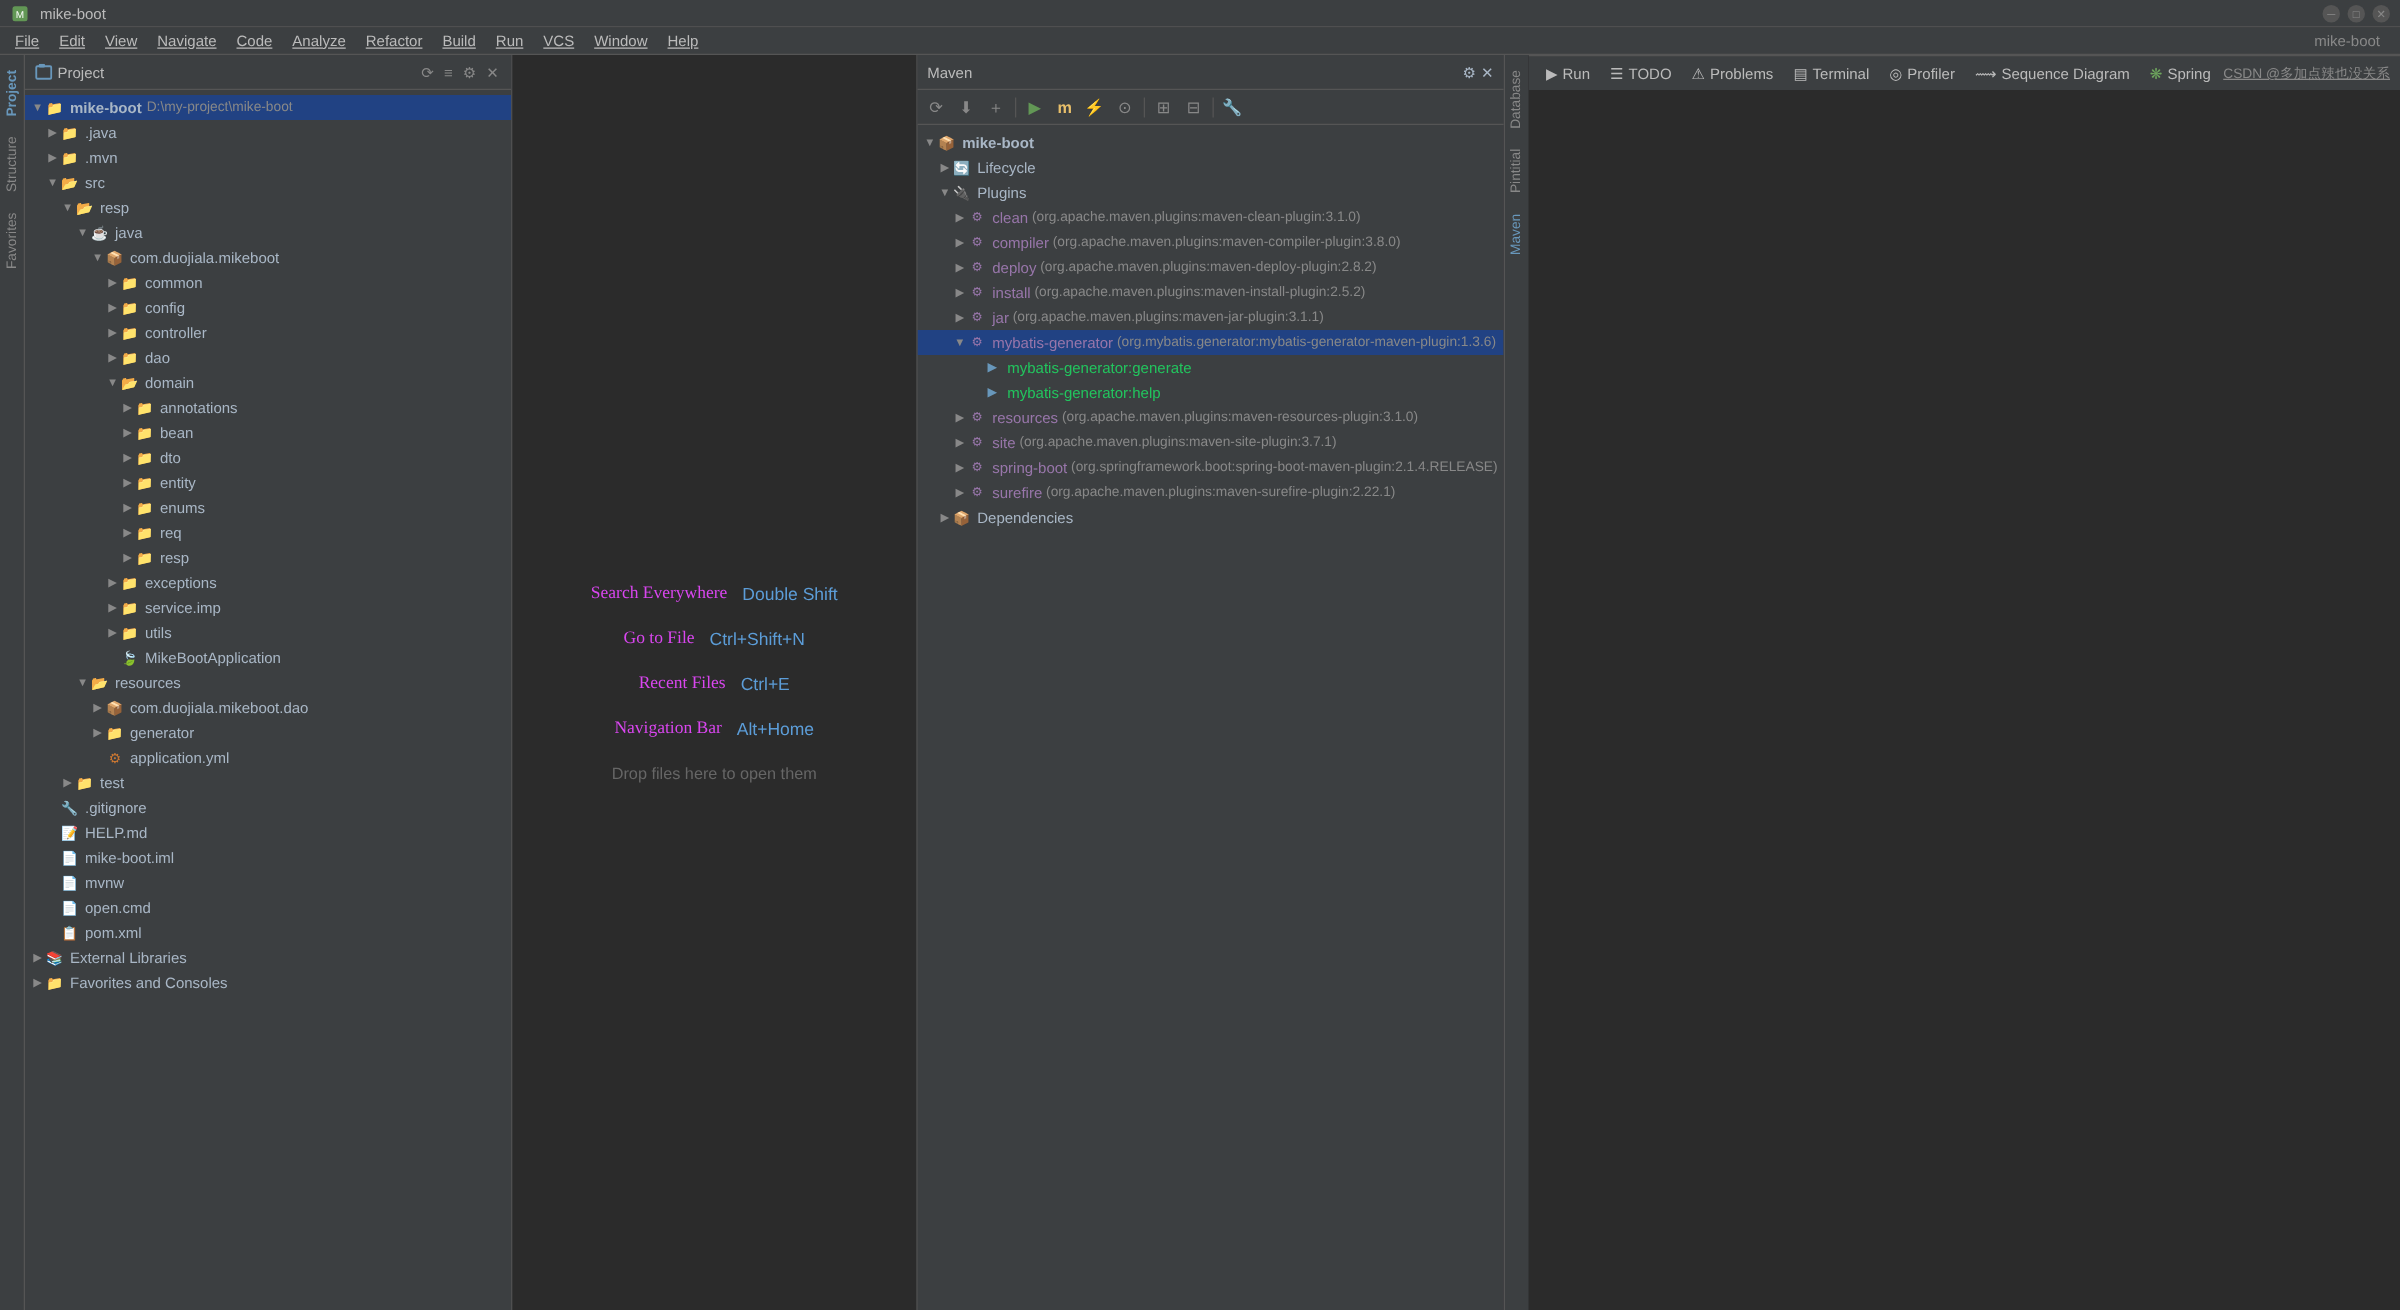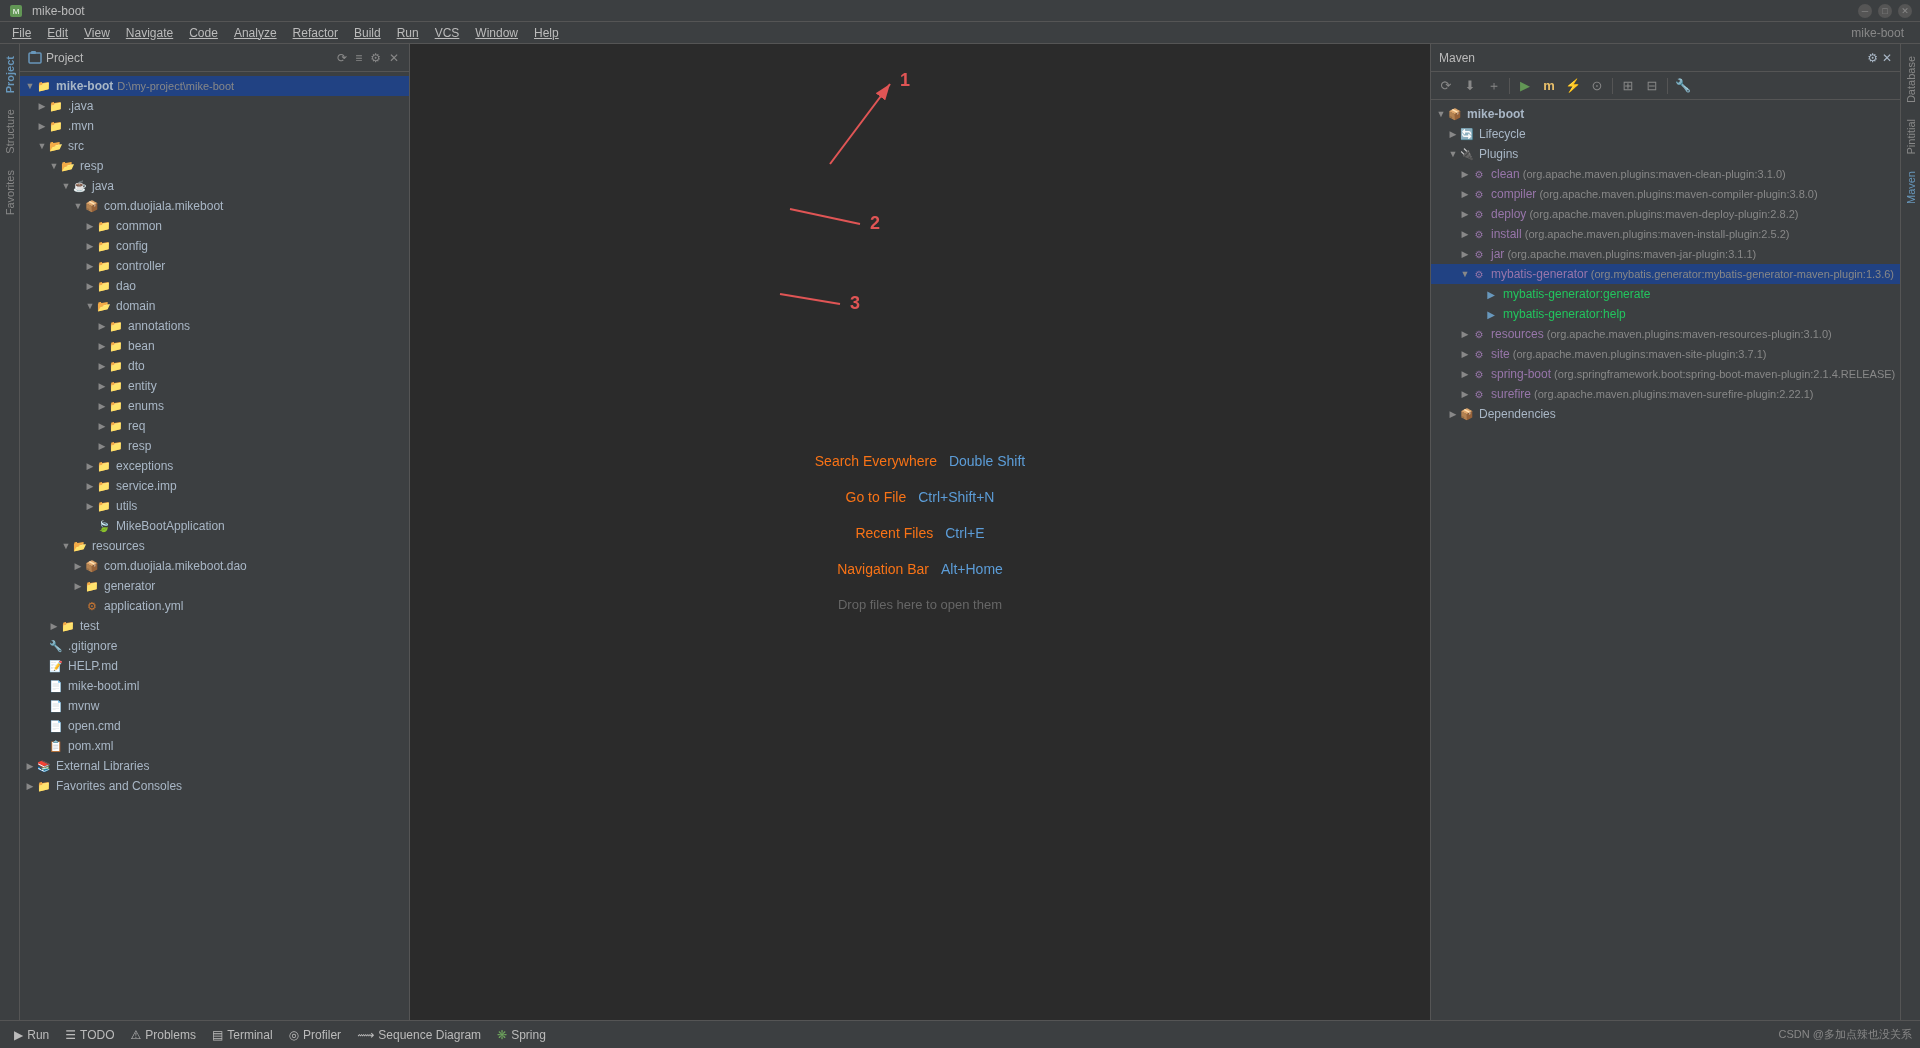--- a/index.html
+++ b/index.html
@@ -141,21 +141,21 @@
       gap: 20px;
       position: relative;
     }
     .shortcut-hint {
       display: flex;
       gap: 12px;
       align-items: center;
       color: #888;
       font-size: 14px;
     }
-    .shortcut-hint .action { color: #f97316; }
+    .shortcut-hint .action { color: #d946ef; font-family: Liberation Serif, serif; }
     .shortcut-hint .key {
       color: #5c9dd8;
       font-size: 14px;
     }
     .drop-hint {
       color: #666;
       font-size: 13px;
     }
 
     
@@ -338,21 +338,21 @@
   <div class="menu-item">Analyze</div>
   <div class="menu-item">Refactor</div>
   <div class="menu-item">Build</div>
   <div class="menu-item">Run</div>
   <div class="menu-item">VCS</div>
   <div class="menu-item">Window</div>
   <div class="menu-item">Help</div>
   <span class="app-name">mike-boot</span>
 </div>
 
-<div style="display:flex; flex-direction:column; height: calc(1048px - 44px);">
+<div style="display:flex; flex-direction:row; height: calc(1048px - 44px);">
 
   <div style="display:flex; flex:1; overflow:hidden;">
 
     <div id="left-vertical-tabs" style="width:20px; background:#3c3f41; border-right:1px solid #555; display:flex; flex-direction:column; align-items:center; padding-top:4px;">
       <div class="left-vtab" style="color:#6897bb; font-weight:bold;">Project</div>
       <div class="left-vtab">Structure</div>
       <div class="left-vtab">Favorites</div>
     </div>
 
     <div id="project-panel">
@@ -841,15 +841,15 @@
       <span>Profiler</span>
     </div>
     <div class="status-item">
       <span class="status-icon">⟿</span>
       <span>Sequence Diagram</span>
     </div>
     <div class="status-item">
       <span class="status-icon" style="color:#6ea55d;">❋</span>
       <span>Spring</span>
     </div>
-    <span class="right-status" style="margin-left:auto;">CSDN @多加点辣也没关系</span>
+    <span class="right-status" style="margin-left:auto;text-decoration:underline;">CSDN @多加点辣也没关系</span>
   </div>
 </div>
 
 </body></html>

